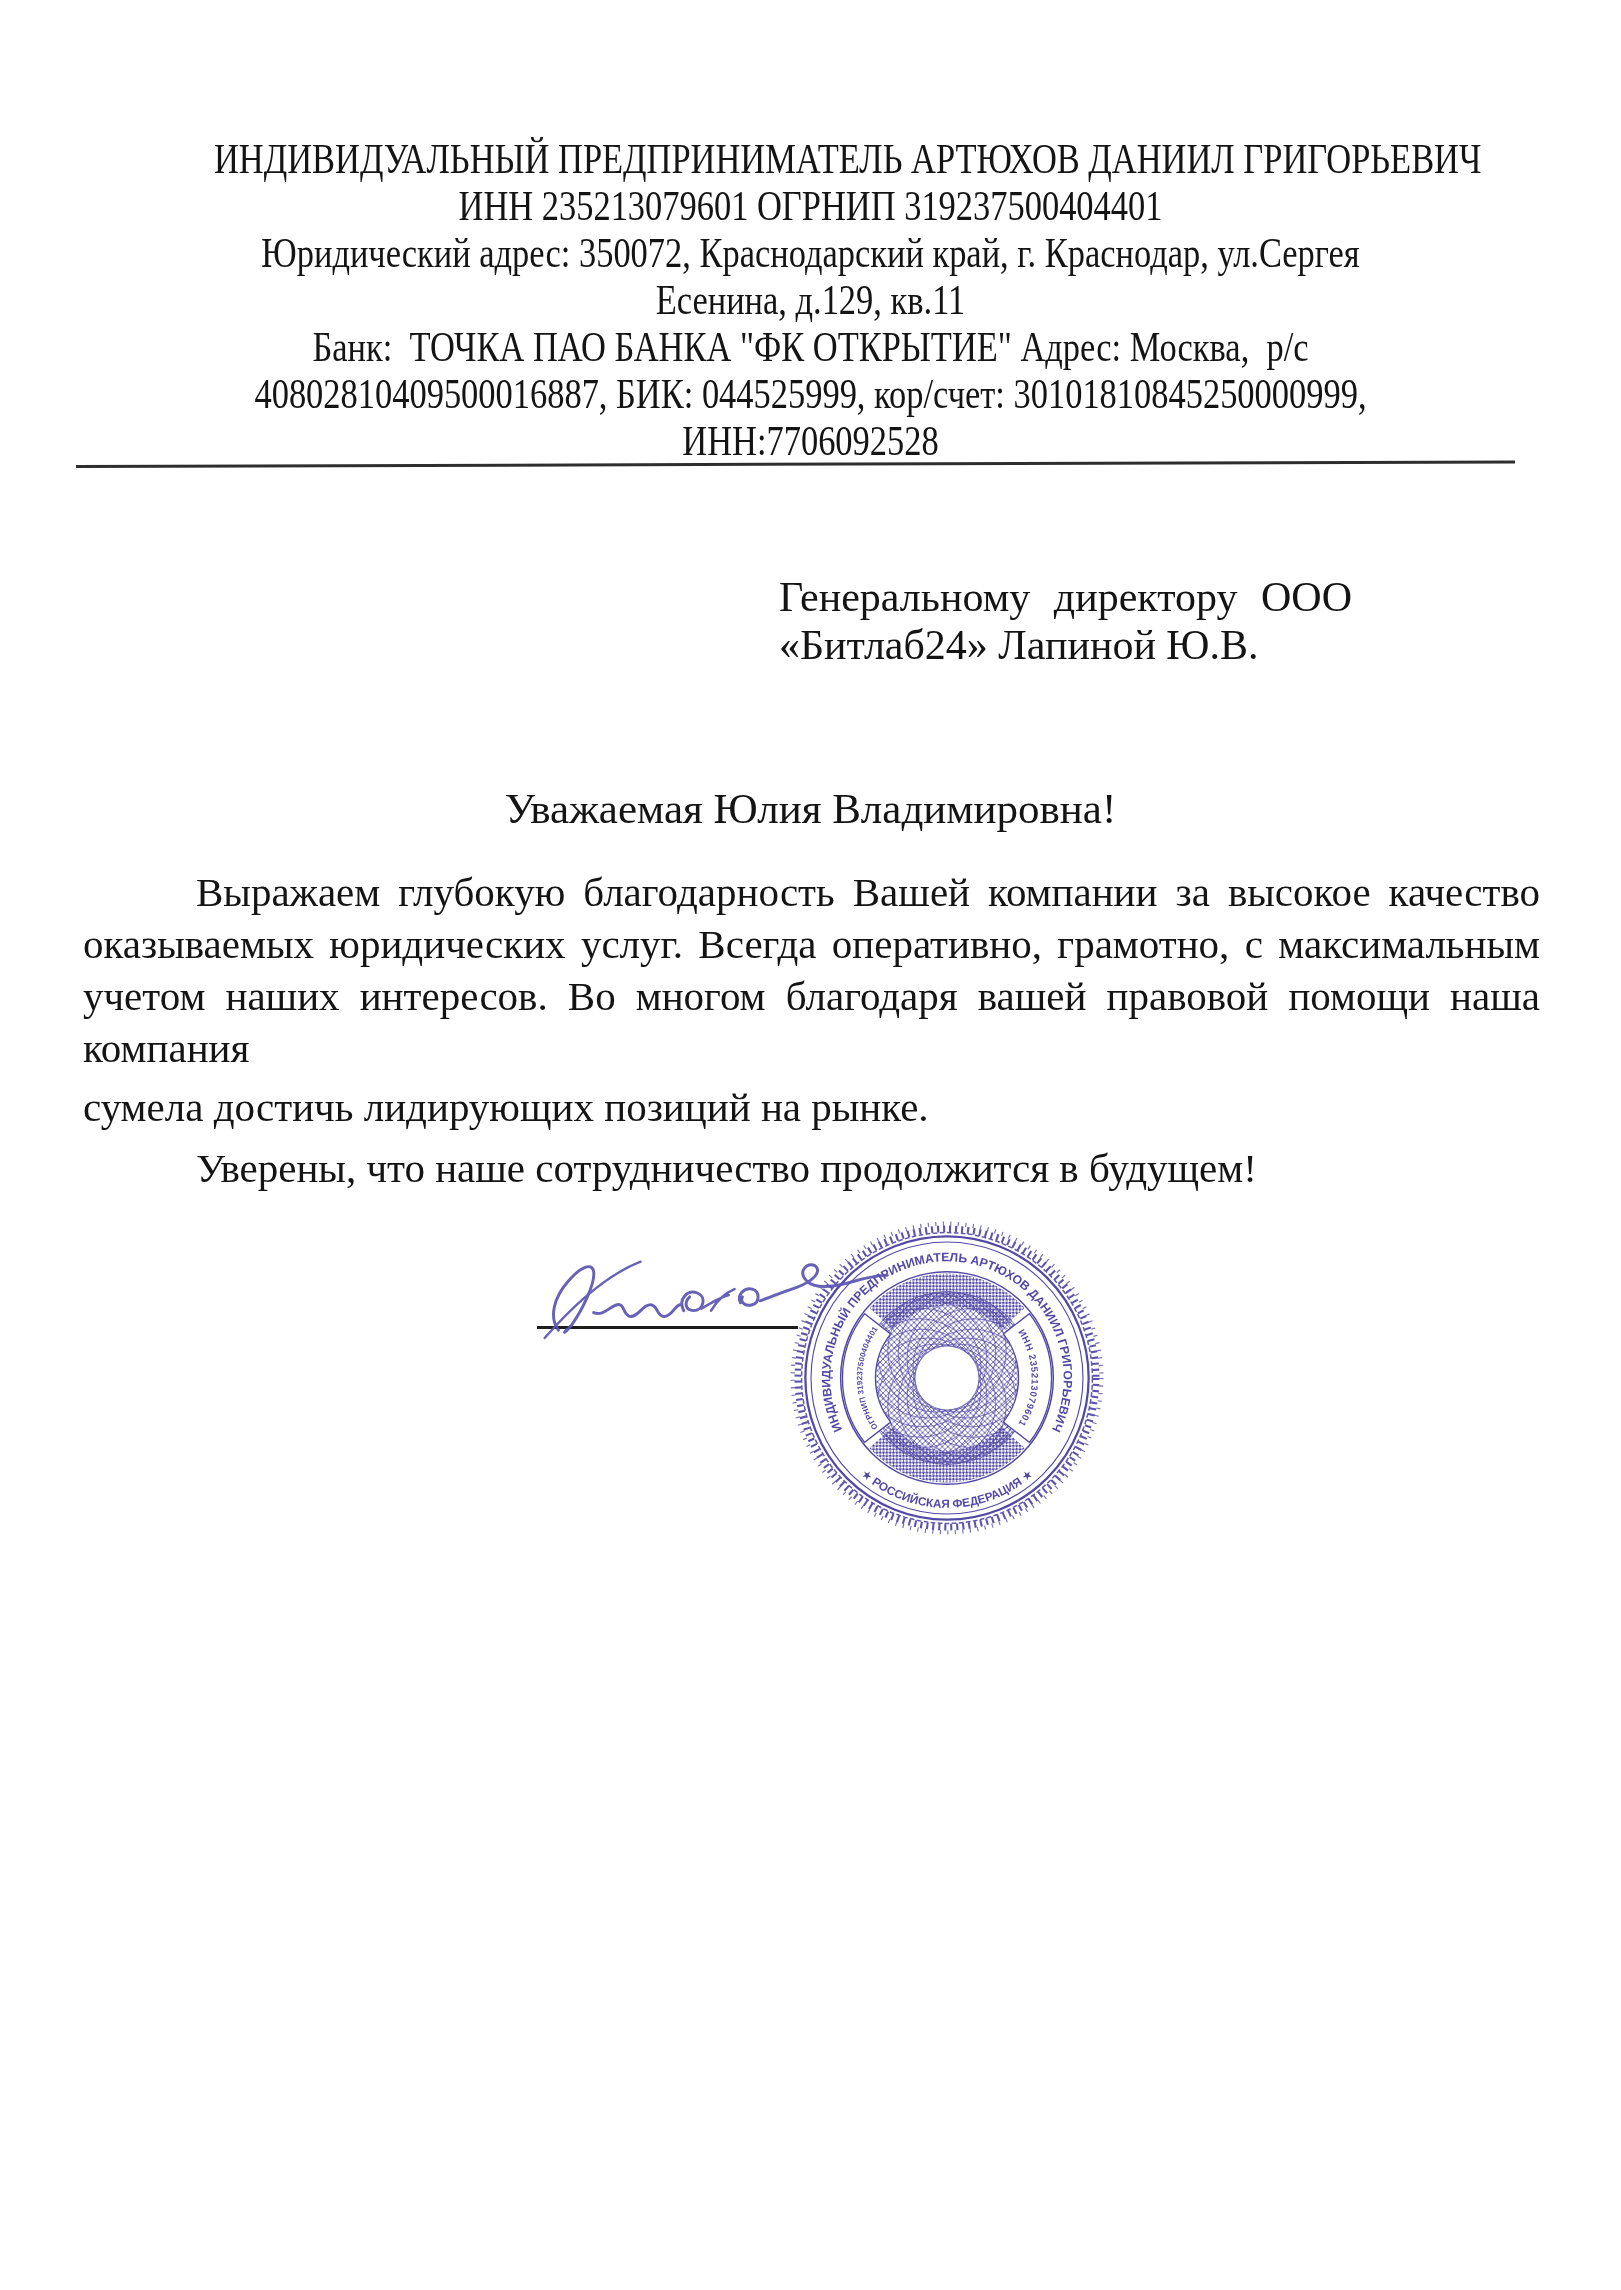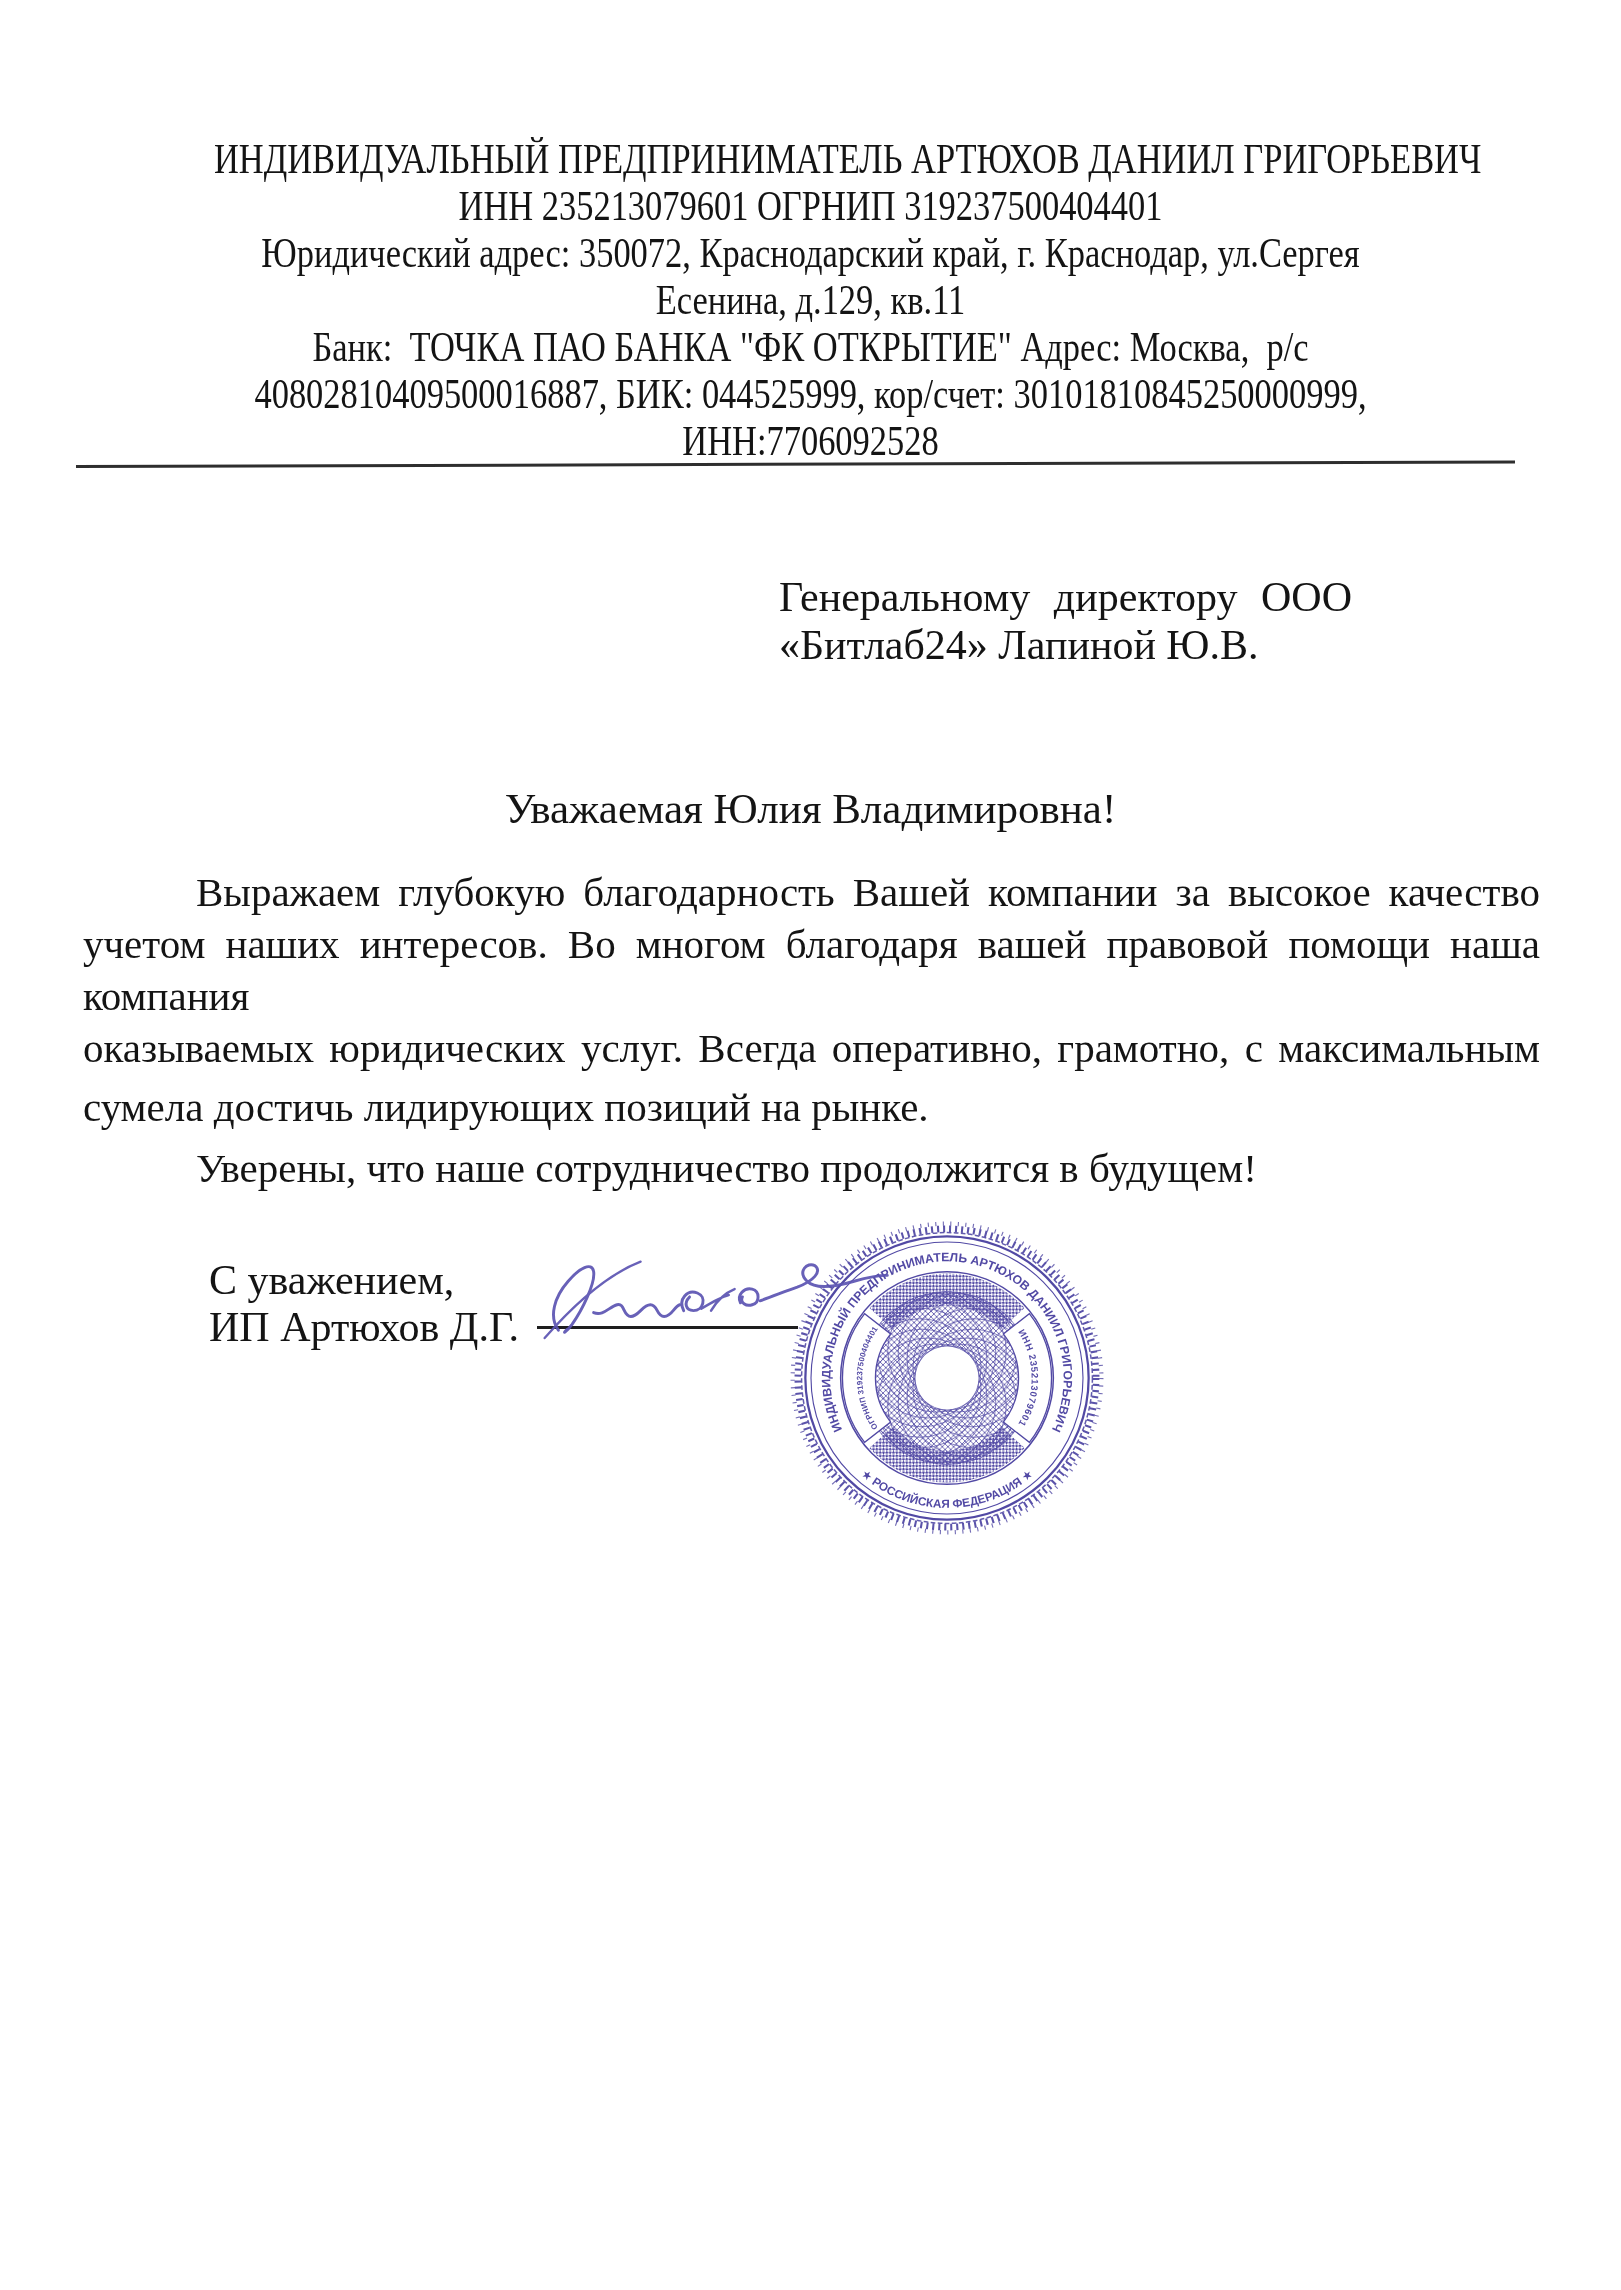--- a/index.html
+++ b/index.html
@@ -82,33 +82,29 @@
   <div class="recipient">
     <div class="r1">Генеральному директору ООО</div>
     <div class="r2">«Битлаб24» Лапиной Ю.В.</div>
   </div>
 
   <div class="greeting">Уважаемая Юлия Владимировна!</div>
 
   <div class="bodytext">
     <div>
       <div class="jline indent">Выражаем глубокую благодарность Вашей компании за высокое качество</div>
+      <div class="jline">оказываемых юридических услуг. Всегда оперативно, грамотно, с максимальным</div>
       <div class="jline">учетом наших интересов. Во многом благодаря вашей правовой помощи наша компания</div>
-      <div class="jline">оказываемых юридических услуг. Всегда оперативно, грамотно, с максимальным</div>
       <div class="jlast">сумела достичь лидирующих позиций на рынке.</div>
     </div>
     <div class="p2">
       <div class="indent">Уверены, что наше сотрудничество продолжится в будущем!</div>
     </div>
   </div>
 
-  <div class="closing">
-    <div>С уважением,</div>
-    <div>ИП Артюхов Д.Г.</div>
-  </div>
 
   <div class="sig-line"></div>
 
   <svg class="stamp-wrap" viewBox="0 0 340 340" xmlns="http://www.w3.org/2000/svg">
     <defs>
       <pattern id="mesh" width="6" height="6" patternUnits="userSpaceOnUse">
         <path d="M0 0 L6 6 M6 0 L0 6" stroke="#453c9e" stroke-width="0.85" fill="none"></path>
       </pattern>
       <pattern id="checker" width="5" height="5" patternUnits="userSpaceOnUse" patternTransform="rotate(45)">
         <rect width="2.5" height="2.5" fill="#453c9e"></rect>

